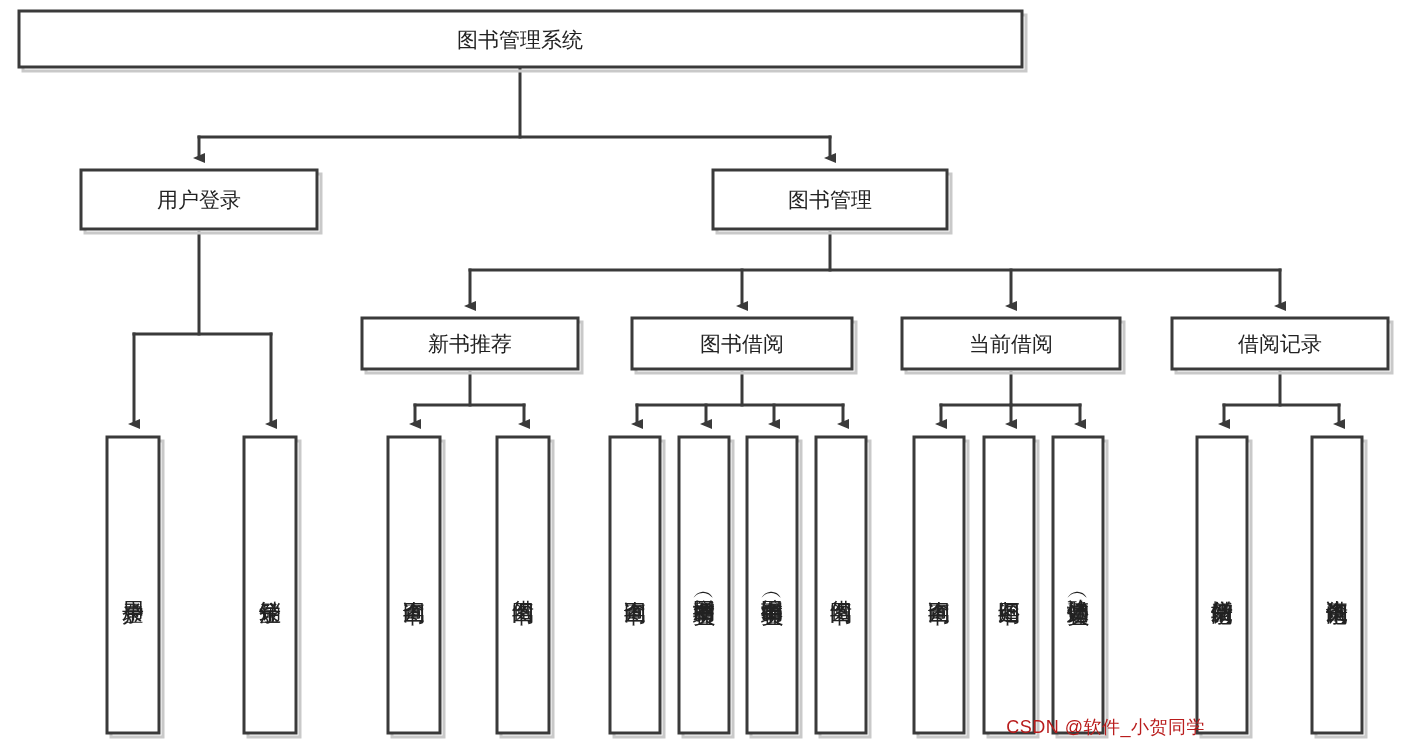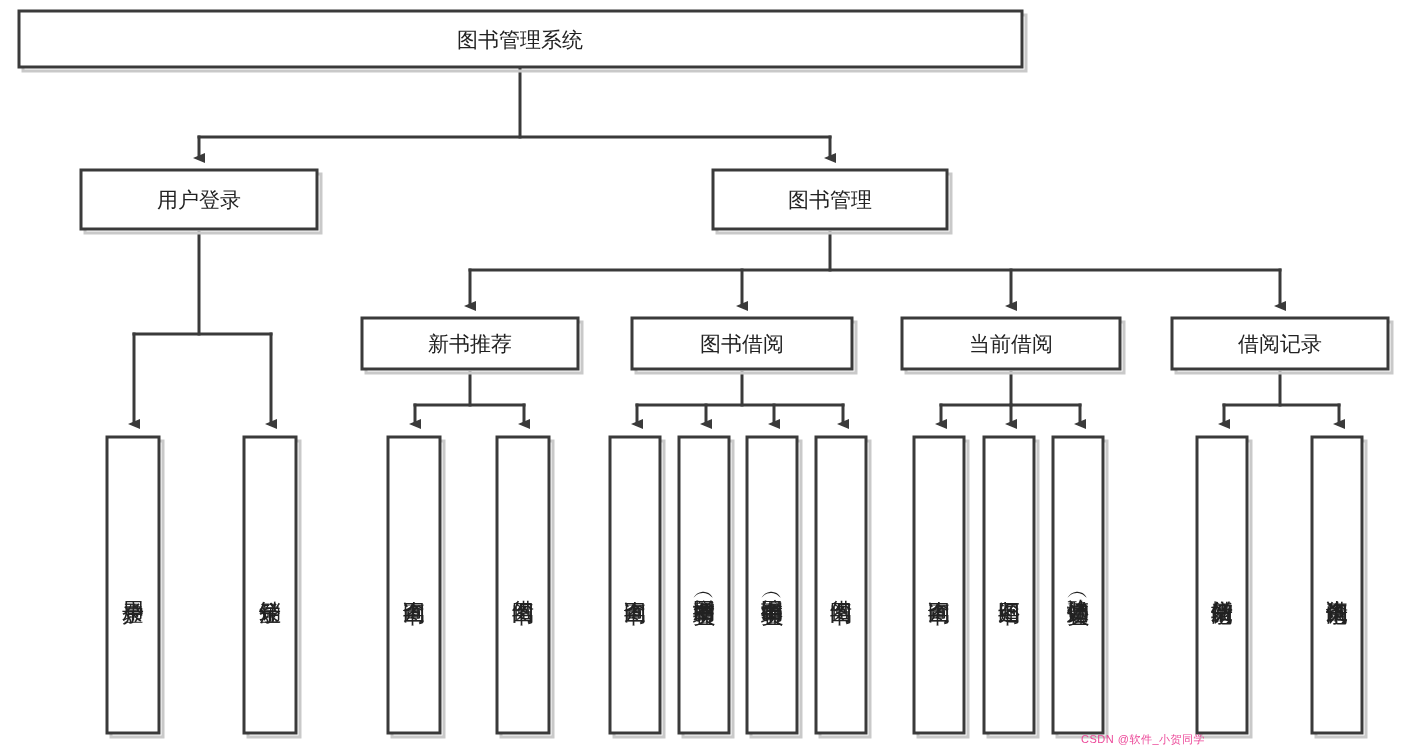--- a/index.html
+++ b/index.html
@@ -64,24 +64,24 @@
     font-size: 22px;
     line-height: 1.08;
     color: #222222;
     letter-spacing: 1px;
     white-space: nowrap;
     pointer-events: none;
   }
   .watermark {
     position: absolute;
     right: 8px;
-    bottom: 0;
-    font-family: "Liberation Sans", sans-serif;
-    font-size: 11px;
-    color: #ec4899;
+    bottom: 8px;
+    font-family: "Liberation Sans", sans-serif;
+    font-size: 18px;
+    color: #b91c1c;
     letter-spacing: 0.5px;
     white-space: nowrap;
   }
 </style>
 </head>
 <body>
 
 <div id="diagram-root">
 
   <svg class="flow" viewBox="0 0 1405 747" xmlns="http://www.w3.org/2000/svg">

